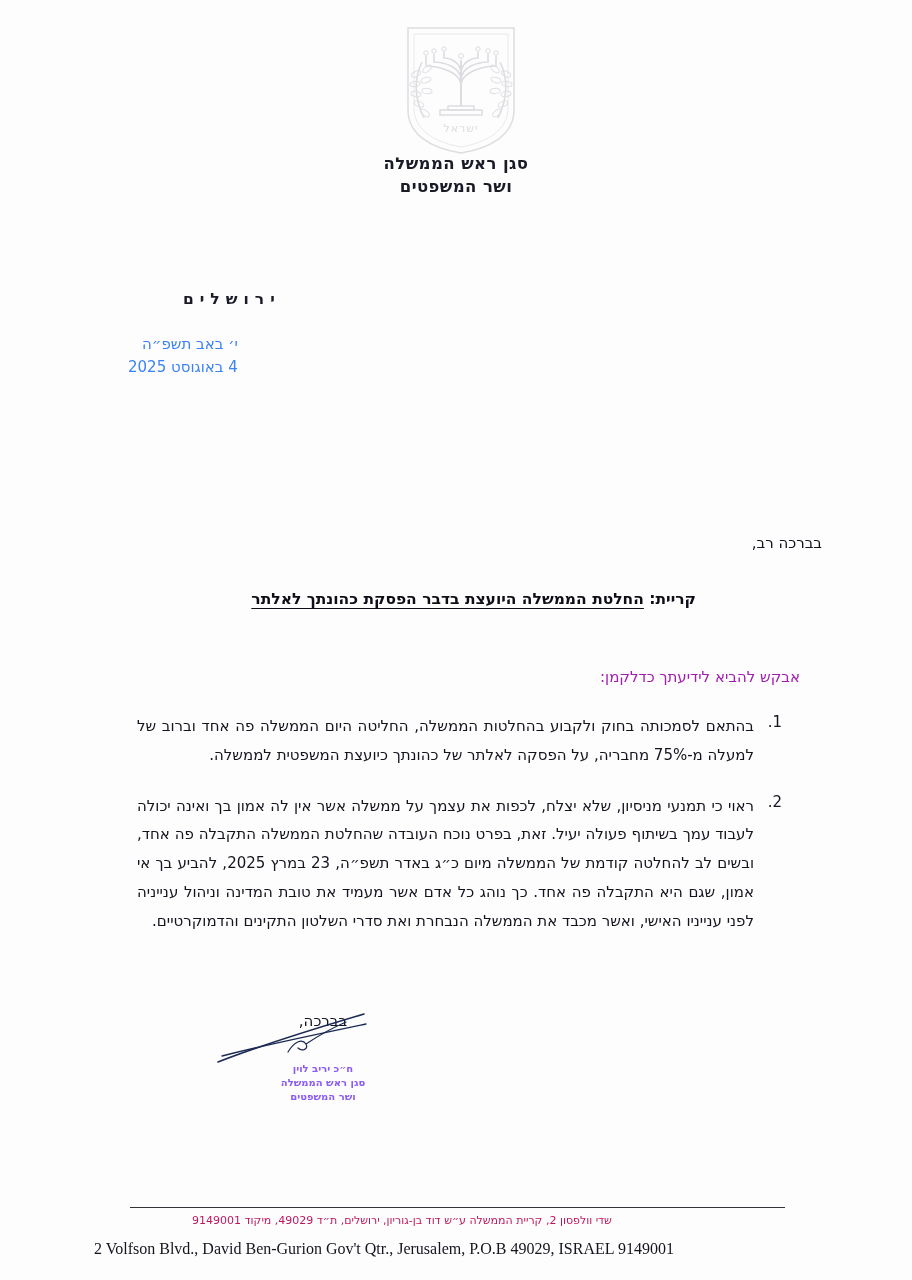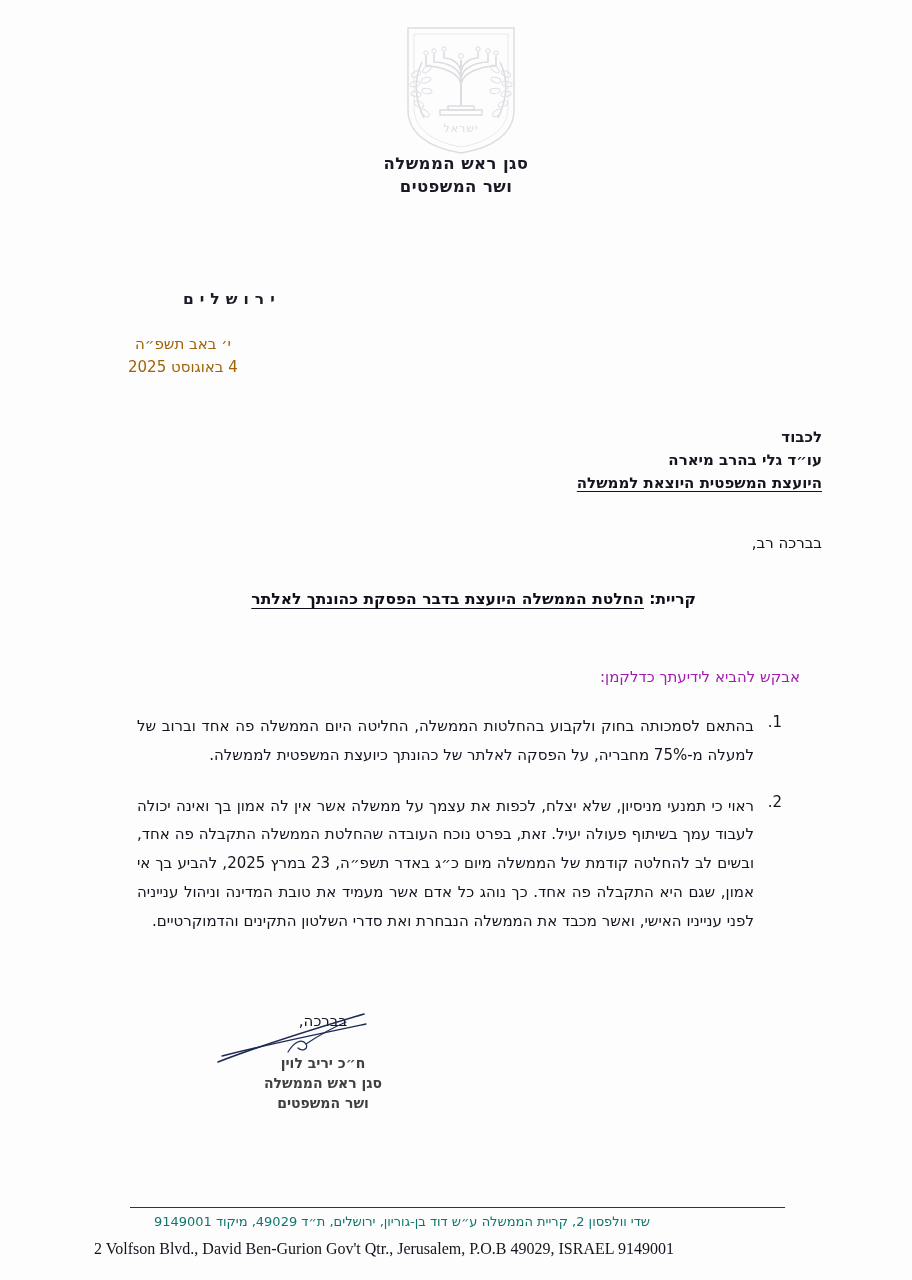--- a/index.html
+++ b/index.html
@@ -59,23 +59,23 @@
     font-weight: bold;
     color: #1b1b28;
     letter-spacing: 6px;
     margin-left: 43px;
   }
   .datebox {
     position: absolute;
     left: 128px;
     top: 333px;
     font-size: 15px;
-    color: #a16207;
+    color: #3b82f6;
     line-height: 1.55;
-    text-align: center;
+    text-align: right;
   }
   .datebox div { white-space: nowrap; }
 
   
   .addressee {
     position: absolute;
     right: 90px;
     top: 426px;
     text-align: right;
     font-size: 15px;
@@ -167,45 +167,45 @@
   .sign-scribble {
     position: absolute;
     left: 214px;
     top: 1008px;
     width: 160px;
     height: 62px;
     pointer-events: none;
   }
   .sign-scribble svg { display:block; width: 160px; height: 62px; }
   .sign-name {
-    margin-top: 24px;
-    font-size: 14px;
-    font-weight: bold;
-    color: #404040;
+    margin-top: 32px;
+    font-size: 10px;
+    font-weight: bold;
+    color: #8b5cf6;
     line-height: 1.42;
   }
   .sign-name div { white-space: nowrap; }
 
   
   .footer-rule {
     position: absolute;
     left: 130px;
     top: 1207px;
     width: 655px;
     height: 1px;
     background: #33333a;
   }
   .footer-he {
     position: absolute;
     left: 0;
     top: 1214px;
     width: 804px;
     text-align: center;
-    font-size: 13px;
-    color: #0f766e;
+    font-size: 11px;
+    color: #be185d;
     font-weight: 500;
   }
   .footer-en {
     position: absolute;
     left: 0;
     top: 1240px;
     width: 768px;
     text-align: center;
     direction: ltr;
     font-family: "Liberation Serif", serif;
@@ -271,25 +271,20 @@
     <div>ושר המשפטים</div>
   </div>
 
   <div class="city">ירושלים</div>
 
   <div class="datebox">
     <div>י׳ באב תשפ״ה</div>
     <div>4 באוגוסט 2025</div>
   </div>
 
-  <div class="addressee">
-    <div>לכבוד</div>
-    <div>עו״ד גלי בהרב מיארה</div>
-    <div class="ul">היועצת המשפטית היוצאת לממשלה</div>
-  </div>
 
   <div class="greeting">בברכה רב,</div>
 
   <div class="subject">
     <span>קריית:</span>
     <span class="sub-ul">החלטת הממשלה היועצת בדבר הפסקת כהונתך לאלתר</span>
   </div>
 
   <div class="intro">אבקש להביא לידיעתך כדלקמן:</div>
 

